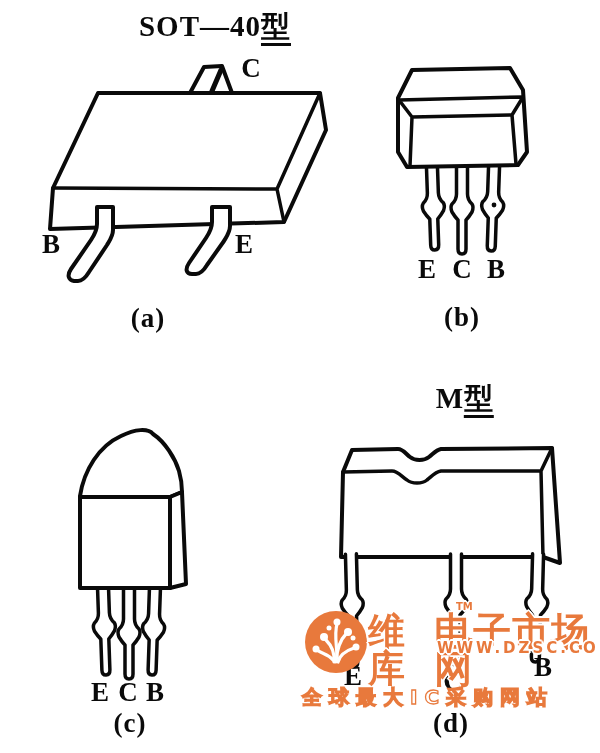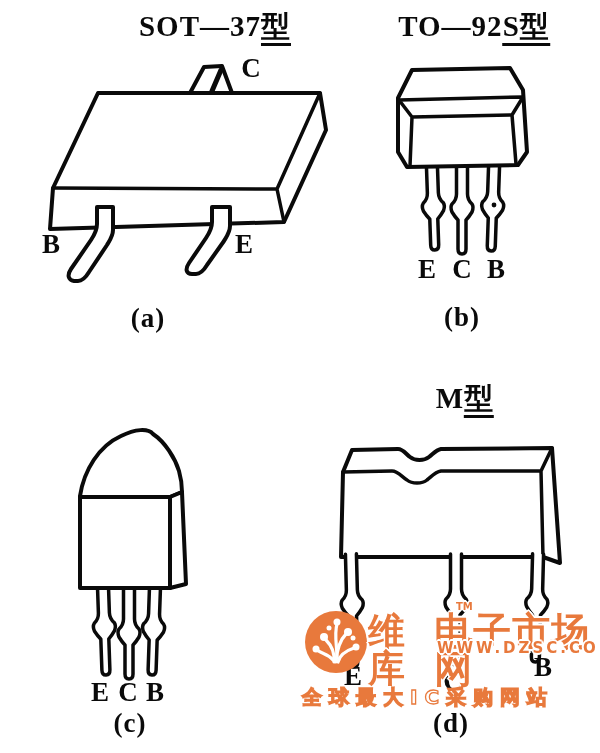--- a/index.html
+++ b/index.html
@@ -70,22 +70,21 @@
       <path fill="#fff" d="M343,472 L352,450 L398,449 C403,449 406,454 410,457 C415,461 424,461 429,457 C433,454 436,450 441,449 L552,448 L560,563 L543,557 L341,557 Z"></path>
       <path stroke-width="3.5" d="M343,472 L392,471 C398,471 402,477 407,480 C412,484 422,484 427,480 C431,477 435,472 441,471 L541,471 M541,471 L543,557 M552,448 L541,471"></path>
       <g fill="#fff" stroke-width="3.5">
         <path transform="rotate(-1.5 351 557)" d="M345.5,554 L345.5,590 Q345.5,596 341,600 Q339,603 341,608 Q344,613 347,616 L347,662 Q347,667 351,667 Q355,667 355,662 L355,616 Q358,613 361,608 Q363,603 361,600 Q356.5,596 356.5,590 L356.5,554"></path>
         <path d="M450.5,554 L450.5,589 Q450.5,595 446,599 Q444,602 446,607 Q449,612 452,615 L452,660 Q452,665 456,665 Q460,665 460,660 L460,615 Q463,612 466,607 Q468,602 466,599 Q461.5,595 461.5,589 L461.5,554"></path>
         <path transform="rotate(1.5 538 557)" d="M532.5,554 L532.5,589 Q532.5,595 528,599 Q526,602 528,607 Q531,612 534,615 L534,657 Q534,662 538,662 Q542,662 542,657 L542,615 Q545,612 548,607 Q550,602 548,599 Q543.5,595 543.5,589 L543.5,554"></path>
       </g>
     </g>
   </svg>
 
-  <div class="txt title" style="left:215px;top:12px"><span>SOT—37</span><span class="u">型</span></div>
-  <div class="txt title" style="left:474px;top:12px"><span>TO—92</span><span class="u">S型</span></div>
+  <div class="txt title" style="left:215px;top:12px"><span>SOT—40</span><span class="u">型</span></div>
   <div class="txt title" style="left:465px;top:384px"><span>M</span><span class="u">型</span></div>
 
   <div class="txt pin" style="left:251px;top:55px">C</div>
   <div class="txt pin" style="left:51px;top:231px">B</div>
   <div class="txt pin" style="left:244px;top:231px">E</div>
 
   <div class="txt pin" style="left:427px;top:256px">E</div>
   <div class="txt pin" style="left:462px;top:256px">C</div>
   <div class="txt pin" style="left:496px;top:256px">B</div>
 

